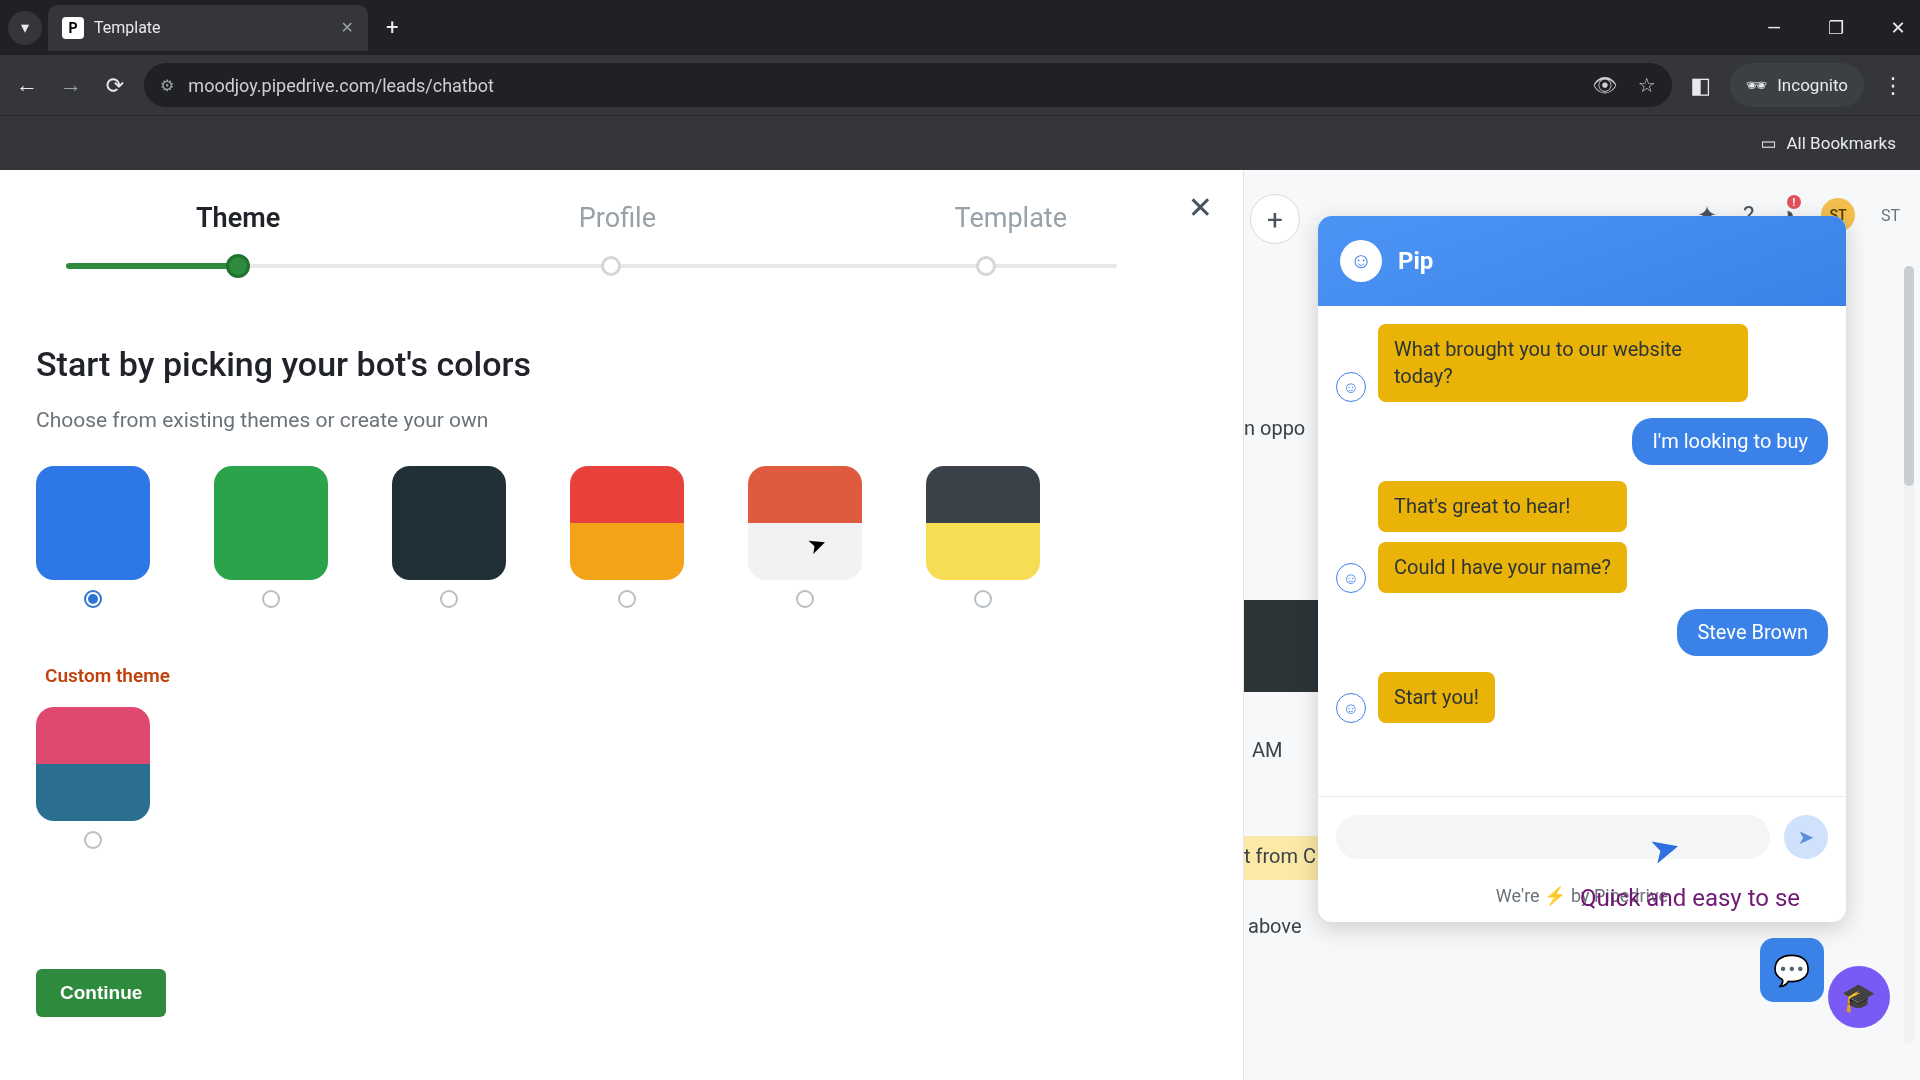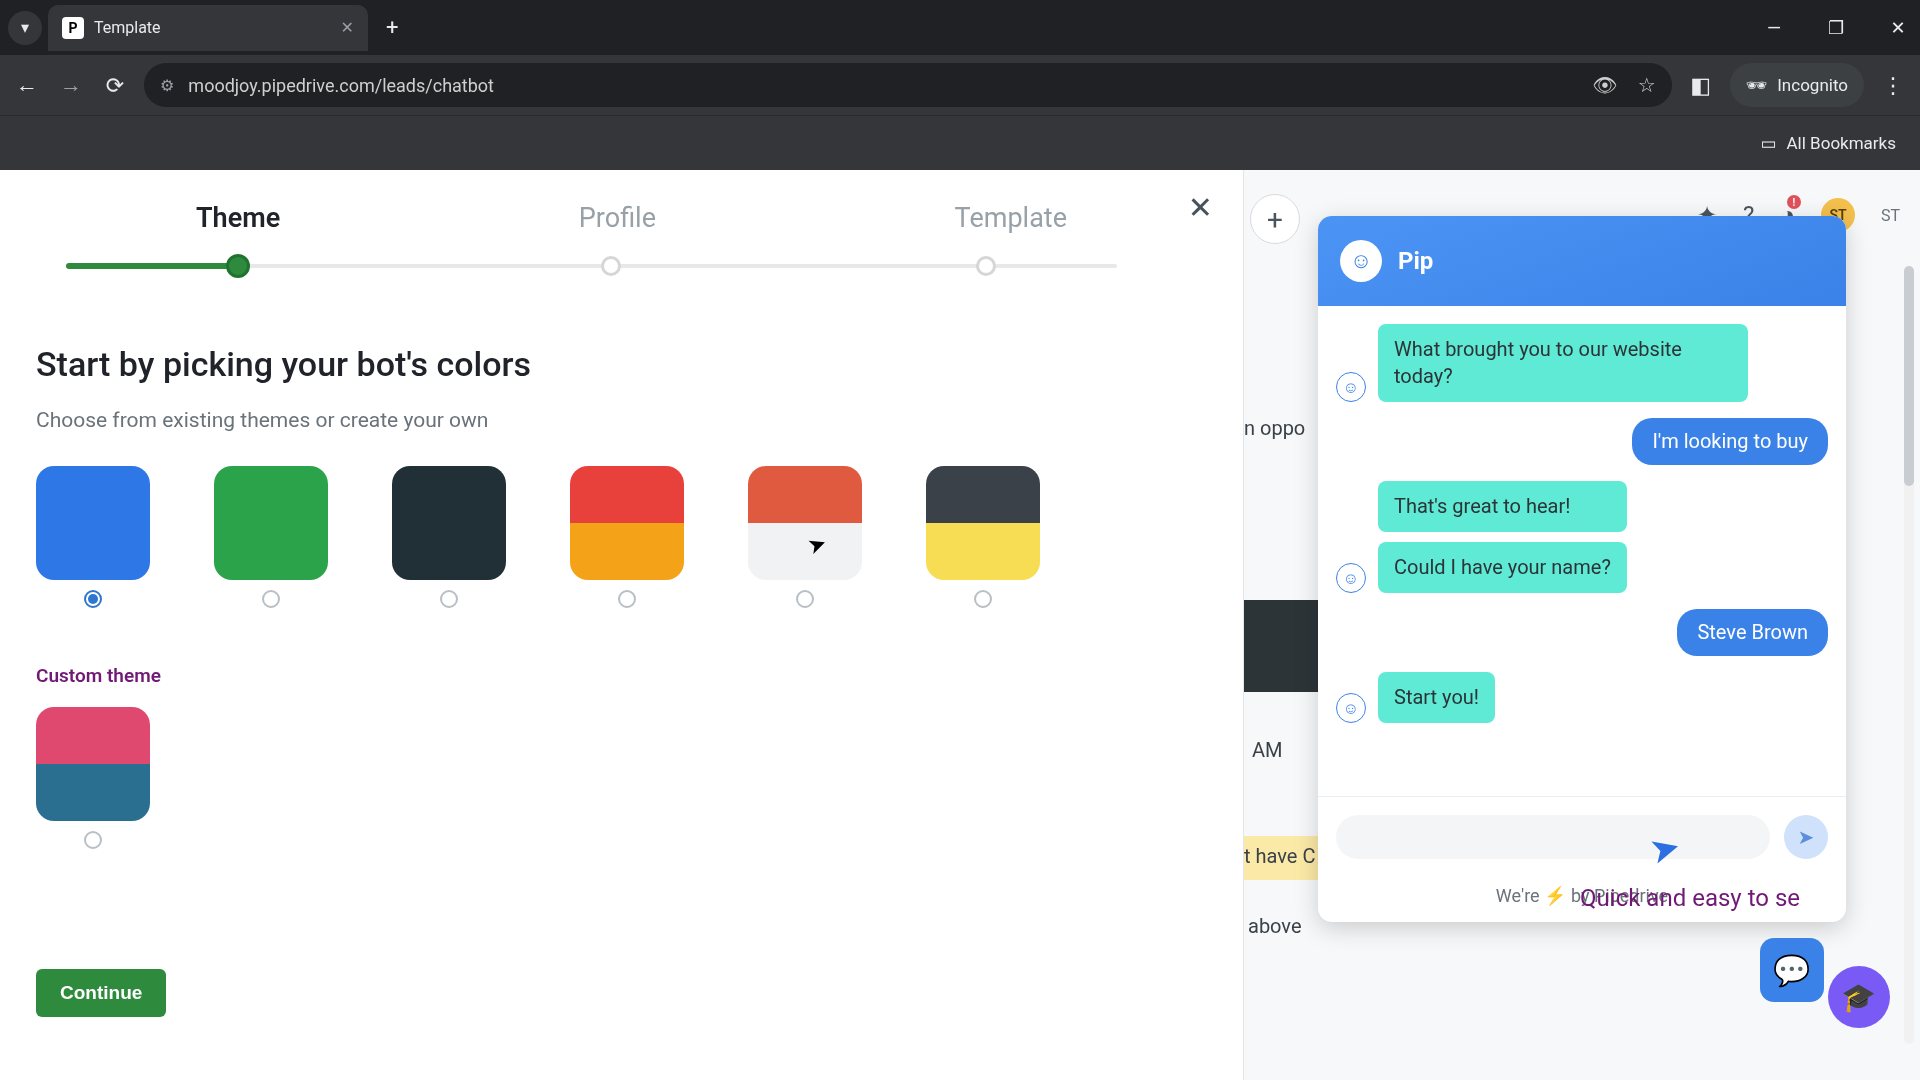--- a/index.html
+++ b/index.html
@@ -103,21 +103,21 @@
   .swatch-col { display:flex; flex-direction:column; align-items:center; gap: 10px; }
   .swatch { width:114px; height:114px; border-radius:18px; overflow:hidden; display:flex; flex-direction:column; }
   .swatch .top, .swatch .bot { flex:1; }
   .radio {
     width:18px; height:18px; border:2px solid #b8bfc5; border-radius:50%;
     display:flex; align-items:center; justify-content:center;
   }
   .radio.checked { border-color:#2e77d0; }
   .radio.checked::after { content:""; width:10px; height:10px; background:#2e77d0; border-radius:50%; }
 
-  .section-title { font-size:19px; font-weight:600; color:#701a75; margin-top: 56px; }
+  .section-title { font-size:19px; font-weight:600; color:#c2410c; margin-top: 56px; margin-left: 9px; }
 
   .continue-btn {
     margin-top: 120px;
     background: #2e8b3d; color:#fff; font-size:19px; font-weight:600;
     padding: 13px 24px; border:none; border-radius:6px;
   }
 
   
   .right-pane { flex:1; position:relative; background:#f7f8f9; overflow:hidden; }
   .obscured {
@@ -157,21 +157,21 @@
   }
   .bot-name { color:#fff; font-size:24px; font-weight:700; }
   .chatw-body { flex:1; padding: 18px 18px 8px; display:flex; flex-direction:column; gap: 16px; overflow:hidden; }
   .row-msg { display:flex; gap:12px; align-items:flex-end; }
   .row-msg.user { justify-content:flex-end; }
   .bot-ico {
     width:30px; height:30px; border-radius:50%; border:1.5px solid #3b82e8; color:#3b82e8;
     display:flex;align-items:center;justify-content:center; font-size:16px; flex-shrink:0;
   }
   .bub {
-    background:#5eead4; padding: 12px 16px; border-radius: 8px; font-size:20px; color:#2d3438;
+    background:#eab308; padding: 12px 16px; border-radius: 8px; font-size:20px; color:#2d3438;
     max-width: 370px; line-height:1.35;
   }
   .bub.user { background:#3b82e8; color:#fff; border-radius: 20px; padding: 10px 20px; }
   .stack { display:flex; flex-direction:column; gap:10px; }
   .chatw-input {
     border-top:1px solid #eceff1; padding: 18px; display:flex; align-items:center; gap:14px;
   }
   .chatw-text {
     flex:1; height:44px; background:#f3f5f7; border-radius:22px; padding:0 18px;
     display:flex; align-items:center; color:#9aa3ab; font-size:18px;
@@ -341,21 +341,21 @@
         <span>✦</span>
         <span>?</span>
         <span class="badge-q">◔<span class="badge-dot">!</span></span>
         <span class="avatar-st">ST</span>
         <span class="st-label">ST</span>
       </div>
       <div class="bg-frag" style="top:246px; left:0;">n oppo</div>
       <div class="bg-dark-bar"></div>
       <div class="bg-frag" style="top:568px; left:8px;">AM</div>
       <div class="bg-yellow"></div>
-      <div class="bg-frag" style="top:674px; left:0;">t have C</div>
+      <div class="bg-frag" style="top:674px; left:0;">t from C</div>
       <div class="bg-frag" style="top:744px; left:4px;">above</div>
     </div>
 
     <div class="chatw">
       <div class="chatw-head">
         <div class="bot-av">☺</div>
         <div class="bot-name">Pip</div>
       </div>
       <div class="chatw-body" id="chat-body">
           <div class="row-msg">

